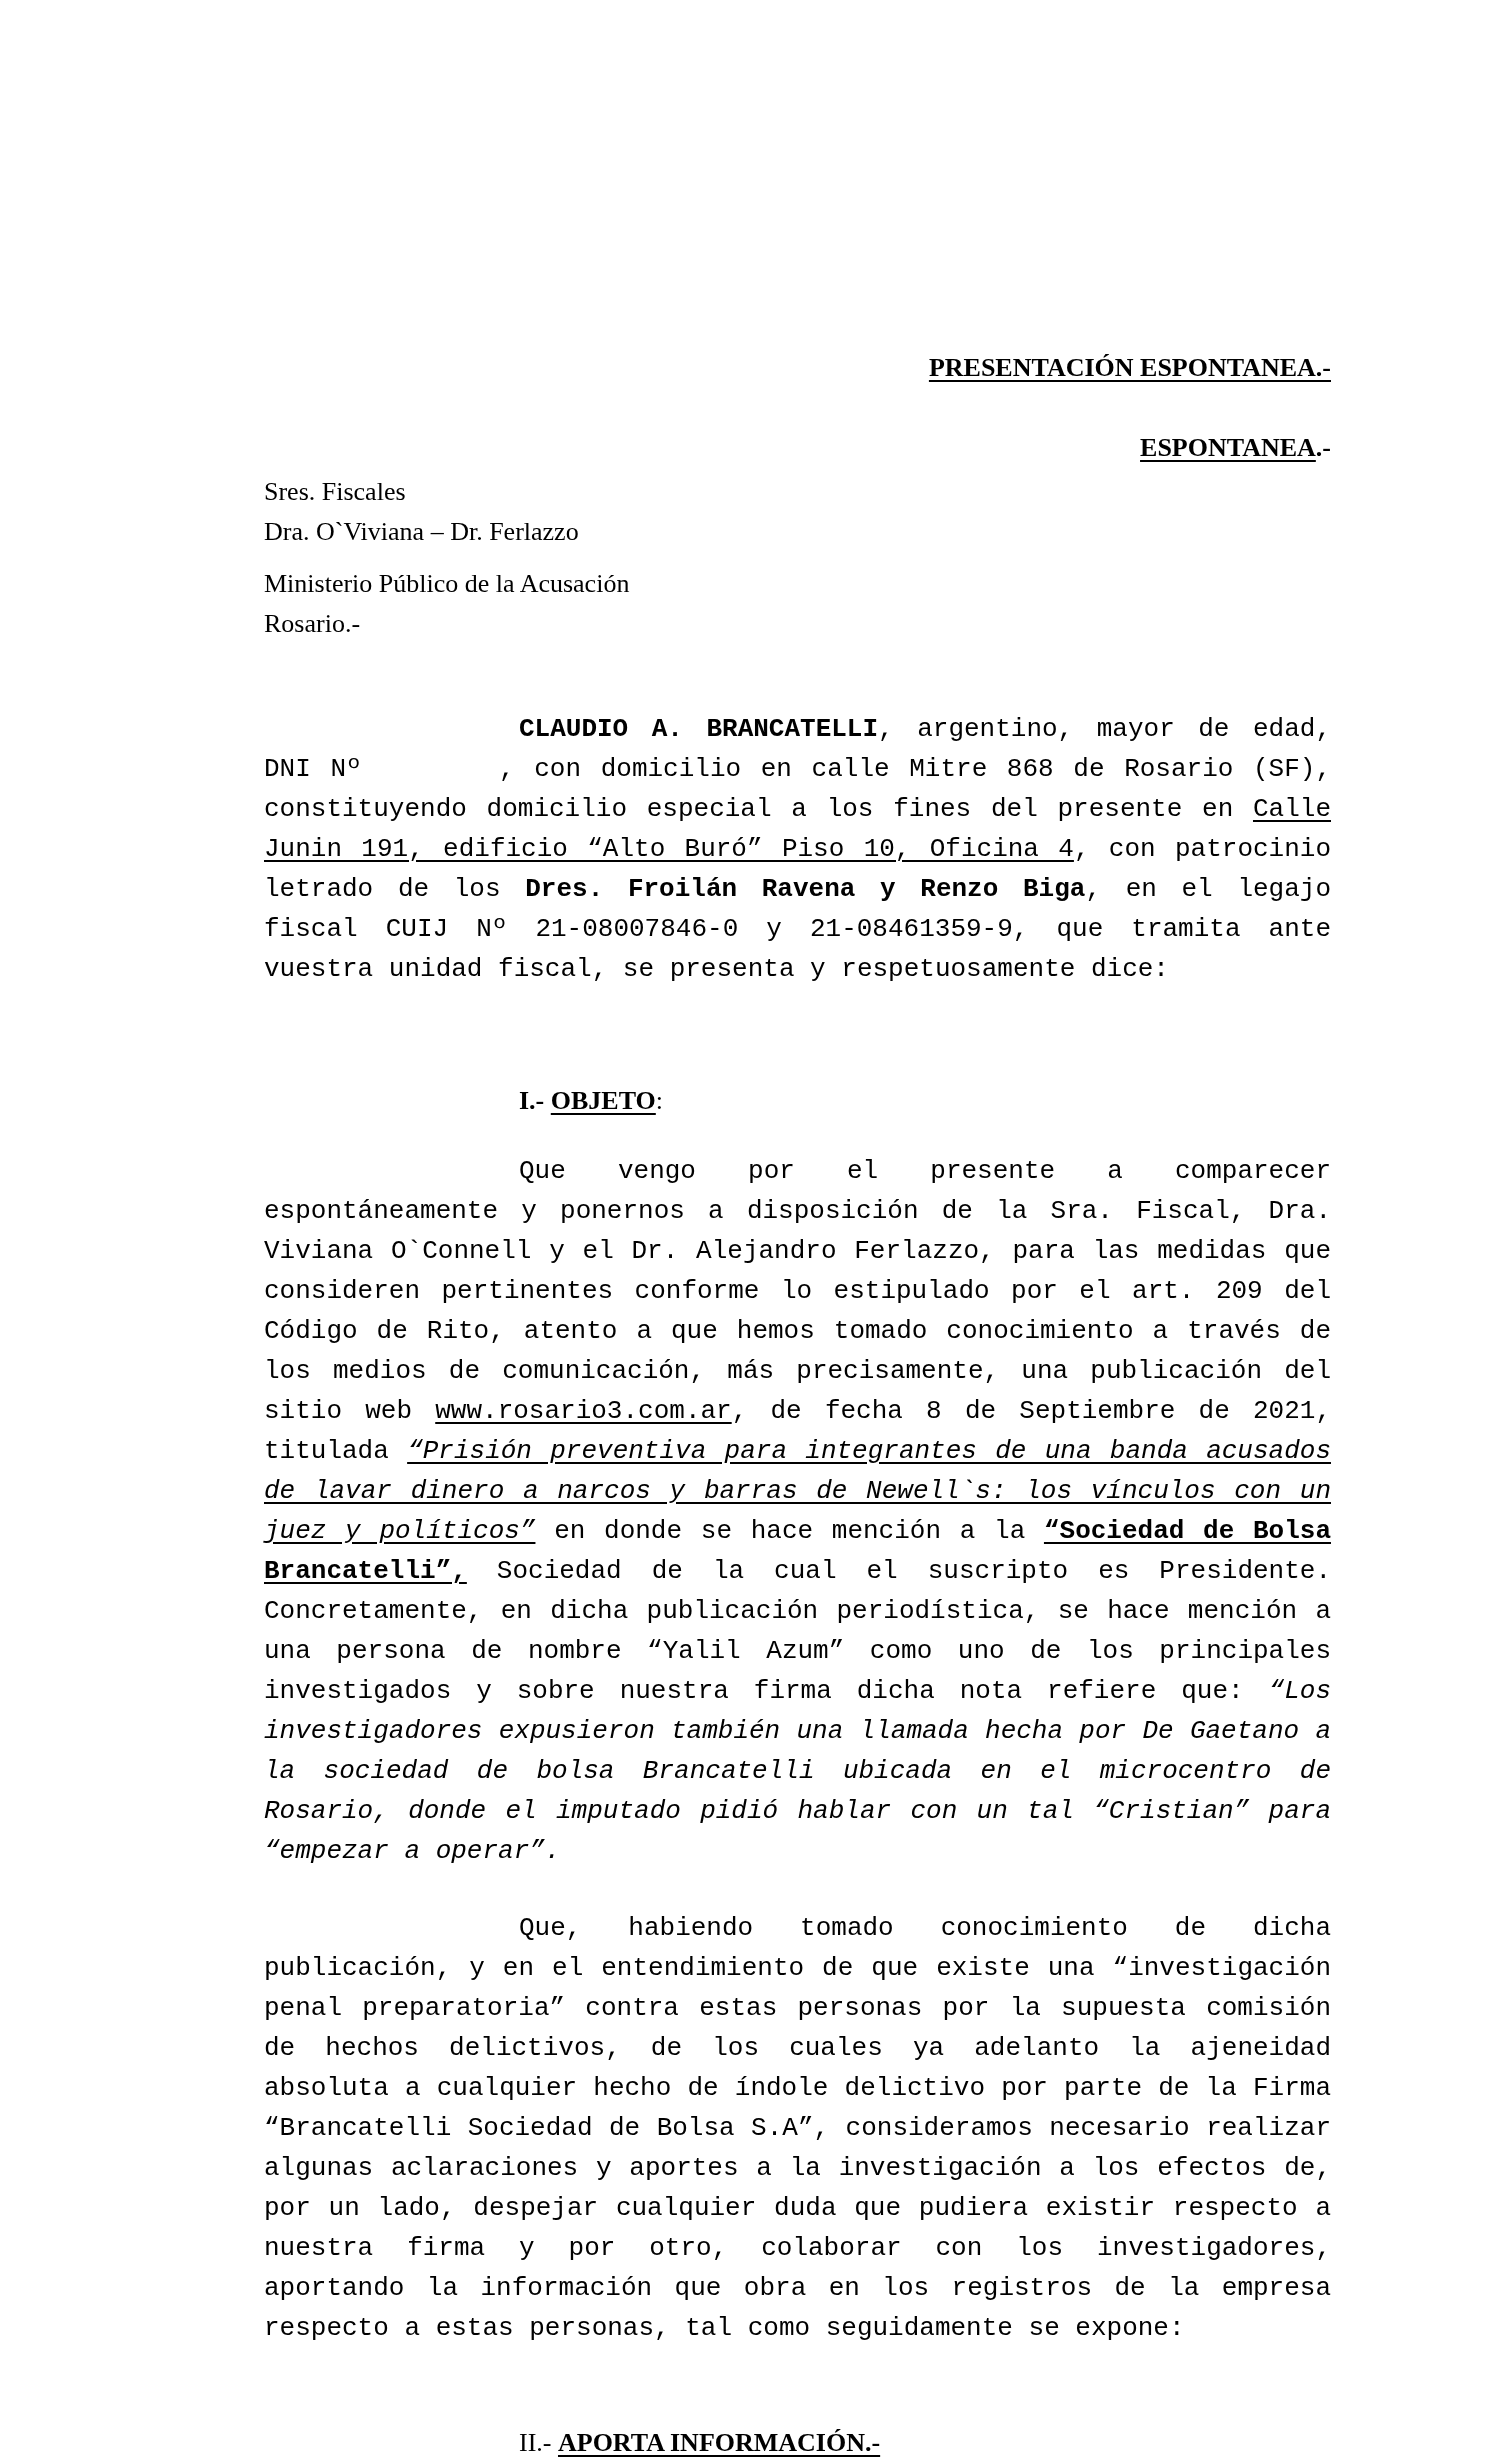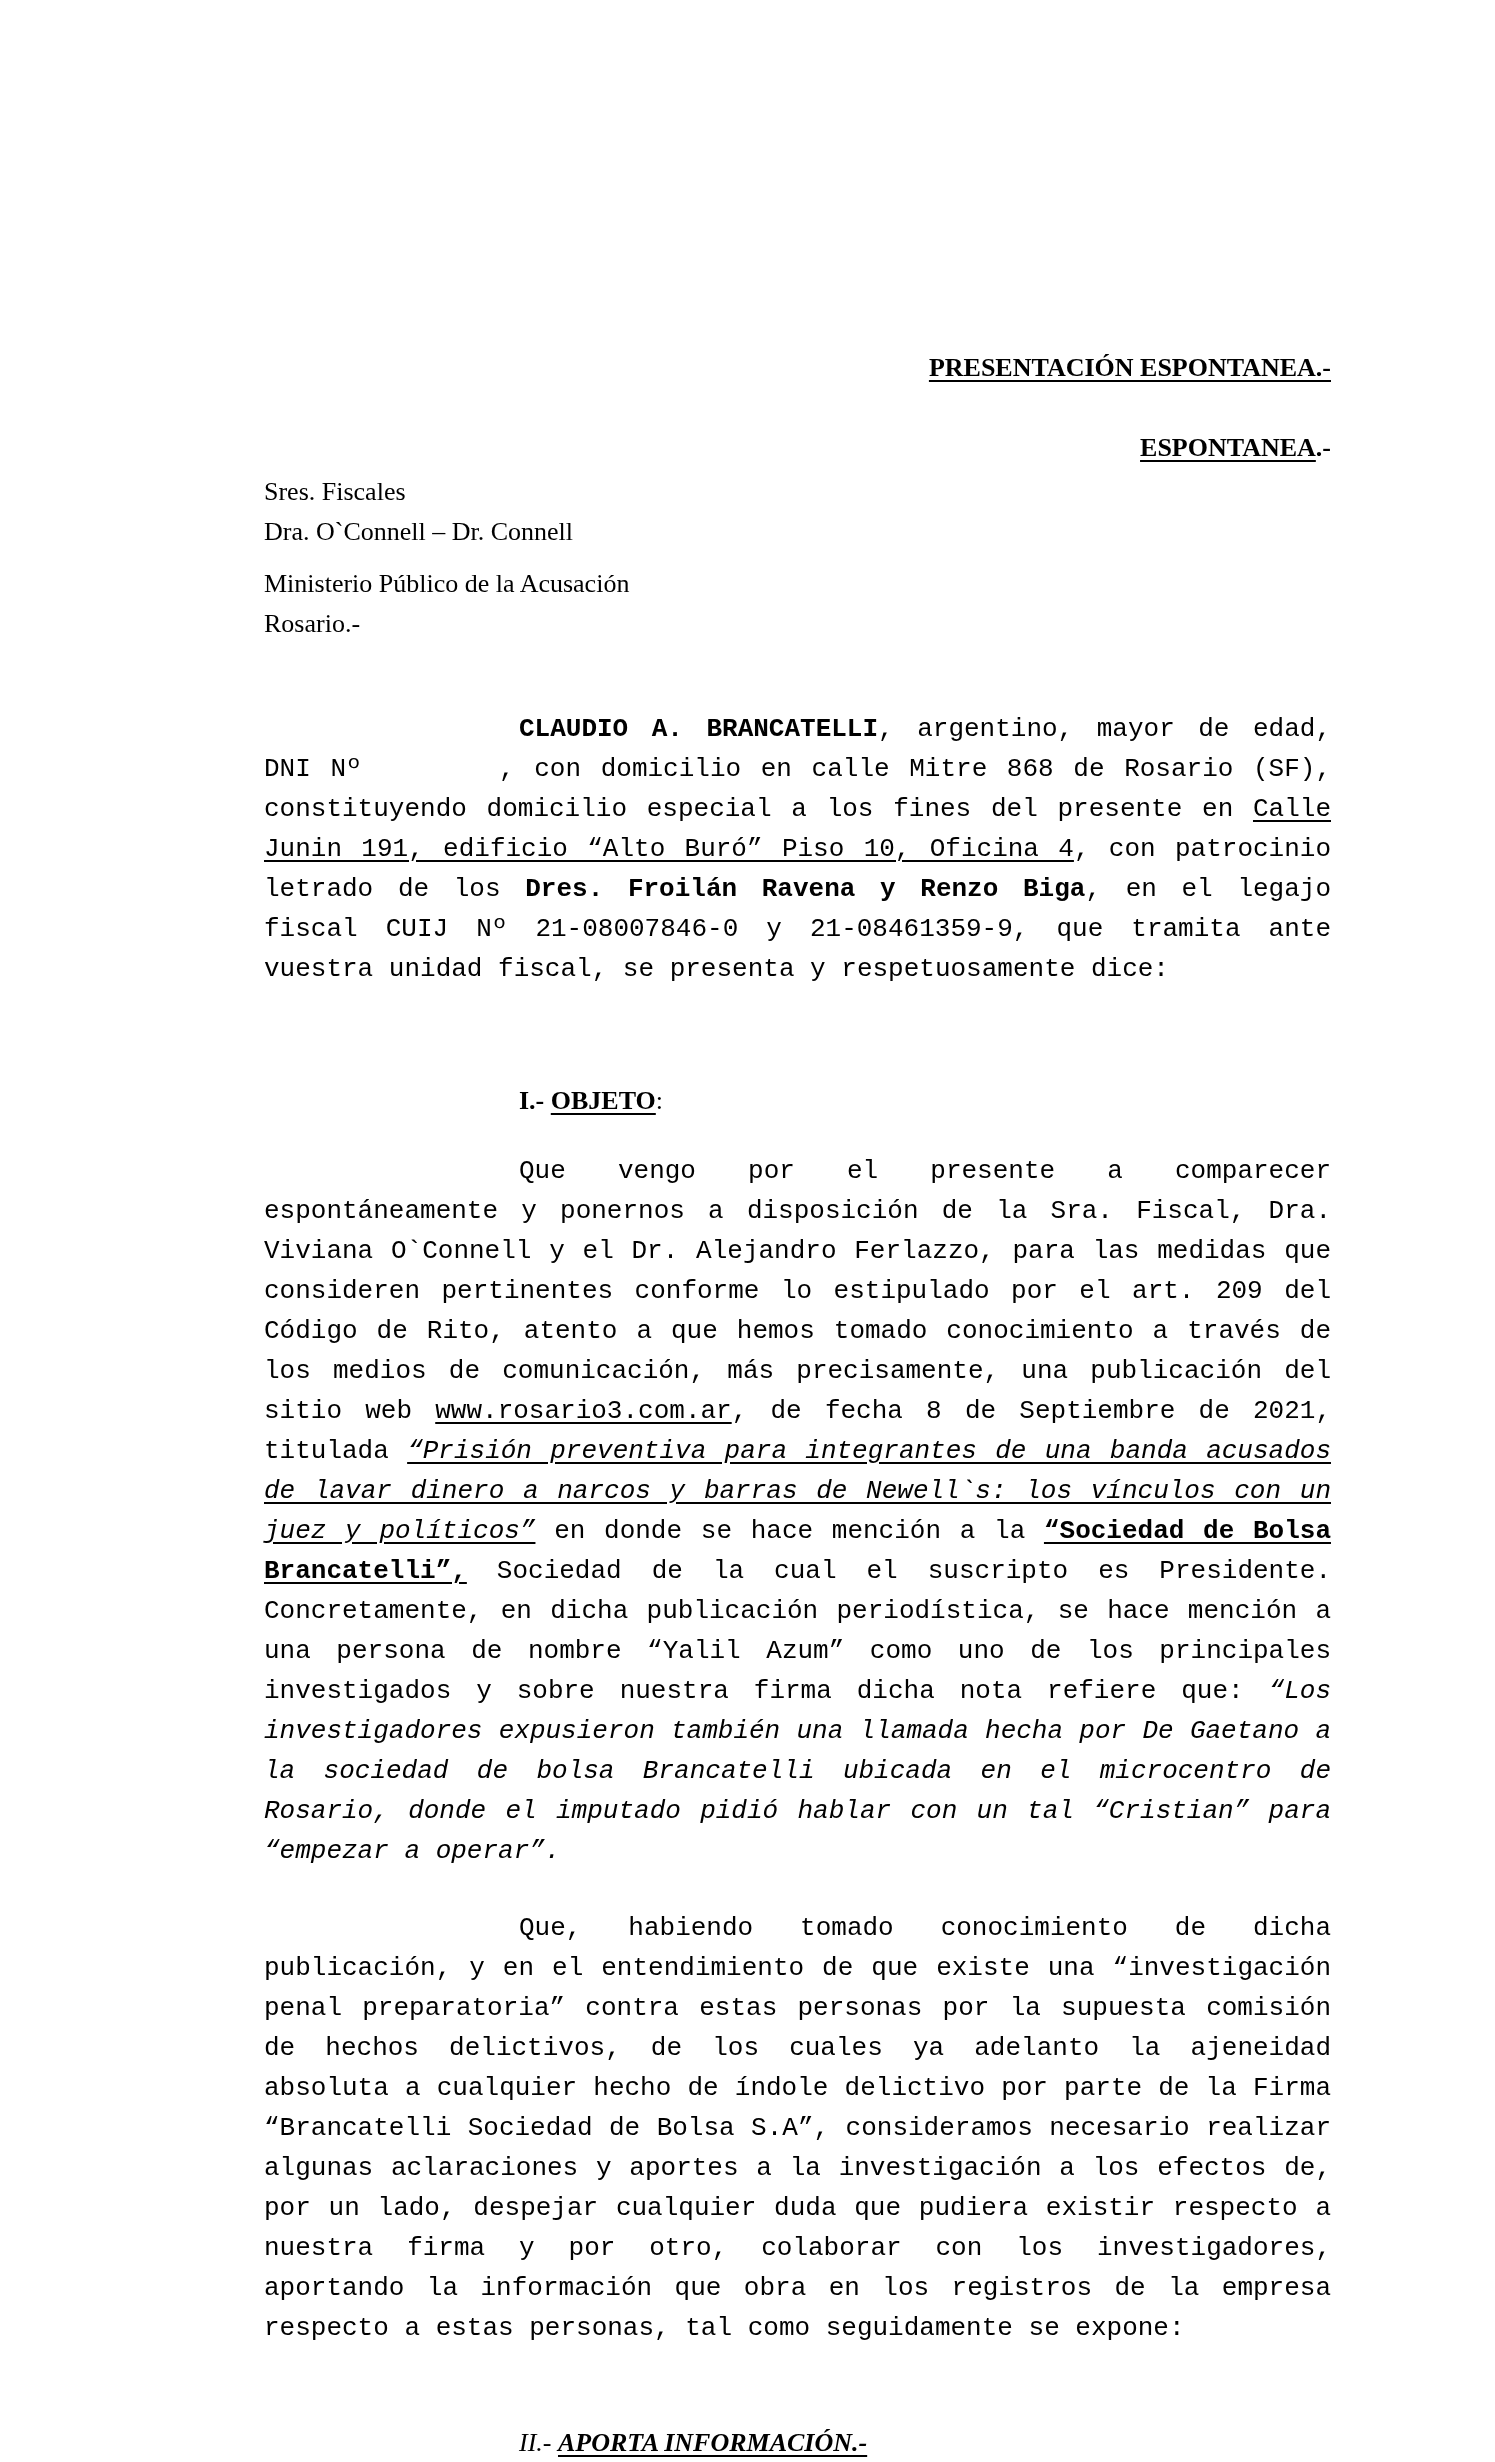--- a/index.html
+++ b/index.html
@@ -39,30 +39,30 @@
   .b0  { margin-top: 348px; }
   .b1  { margin-top: 40px;  }
   .b2  { margin-top: 4px; }
   .b3  { margin-top: 0; }
   .b4  { margin-top: 12px; }
   .b5  { margin-top: 0; }
   .b6  { margin-top: 65px;  }
   .b7  { margin-top: 92px; }
   .b8  { margin-top: 30px;  }
   .b9  { margin-top: 37px;  }
-  .b10 { margin-top: 75px; font-style: italic; }
+  .b10 { margin-top: 75px; }
 </style>
 </head>
 <body style="background: rgb(255, 255, 255);">
 
 <div id="doc" style="color: rgb(0, 0, 0);">
     <div class="block title b0"><span style="font-weight: bold; text-decoration: underline;">PRESENTACIÓN ESPONTANEA.-</span></div>
     <div class="block title b1"><span style="font-weight: bold; text-decoration: underline;">ESPONTANEA</span><span style="font-weight: bold;">.-</span></div>
     <div class="block address b2"><span>Sres. Fiscales</span></div>
-    <div class="block address b3"><span>Dra. O`Connell – Dr. Connell</span></div>
+    <div class="block address b3"><span>Dra. O`Viviana – Dr. Ferlazzo</span></div>
     <div class="block address b4"><span>Ministerio Público de la Acusación</span></div>
     <div class="block address b5"><span>Rosario.-</span></div>
     <div class="block paragraph b6"><span style="font-weight: bold;">CLAUDIO A. BRANCATELLI</span><span>, argentino, mayor de edad, DNI Nº&nbsp;&nbsp;&nbsp;&nbsp;&nbsp;&nbsp;&nbsp;, con domicilio en calle Mitre 868 de Rosario (SF), constituyendo domicilio especial a los fines del presente en </span><span style="text-decoration: underline;">Calle Junin 191, edificio “Alto Buró” Piso 10, Oficina 4</span><span>, con patrocinio letrado de los </span><span style="font-weight: bold;">Dres. Froilán Ravena y Renzo Biga</span><span>, en el legajo fiscal CUIJ Nº 21-08007846-0 y 21-08461359-9, que tramita ante vuestra unidad fiscal, se presenta y respetuosamente dice:</span></div>
     <div class="block heading b7"><span style="font-weight: bold;">I.- </span><span style="font-weight: bold; text-decoration: underline;">OBJETO</span><span>:</span></div>
     <div class="block paragraph b8"><span>Que vengo por el presente a comparecer espontáneamente y ponernos a disposición de la Sra. Fiscal, Dra. Viviana O`Connell y el Dr. Alejandro Ferlazzo, para las medidas que consideren pertinentes conforme lo estipulado por el art. 209  del Código de Rito, atento a que hemos tomado conocimiento a través de los medios de comunicación, más precisamente, una publicación del sitio web </span><span style="text-decoration: underline;">www.rosario3.com.ar</span><span>, de fecha 8 de Septiembre de 2021, titulada </span><span style="font-style: italic; text-decoration: underline;">“Prisión preventiva para integrantes de una banda acusados de lavar dinero a narcos y barras de Newell`s: los vínculos con un juez y políticos”</span><span> en donde se hace mención a la </span><span style="font-weight: bold; text-decoration: underline;">“Sociedad de Bolsa Brancatelli”,</span><span> Sociedad de la cual el suscripto es Presidente. Concretamente, en dicha publicación periodística, se hace mención a una persona de nombre “Yalil Azum” como uno de los principales investigados y sobre nuestra firma dicha nota refiere que: </span><span style="font-style: italic;">“Los investigadores expusieron también una llamada hecha por De Gaetano a la sociedad de bolsa Brancatelli ubicada en el microcentro de Rosario, donde el imputado pidió hablar con un tal “Cristian” para “empezar a operar”.</span></div>
     <div class="block paragraph b9"><span>Que, habiendo tomado conocimiento de dicha publicación,  y en el entendimiento de que existe una “investigación penal preparatoria” contra estas personas por la supuesta comisión de hechos delictivos, de los cuales ya adelanto la ajeneidad absoluta a cualquier hecho de índole delictivo por parte de la Firma “Brancatelli Sociedad de Bolsa S.A”, consideramos necesario realizar algunas aclaraciones y aportes a la investigación a los efectos de, por un lado, despejar cualquier duda que pudiera existir respecto a nuestra firma y por otro, colaborar con los investigadores, aportando la información que obra en los registros de la empresa respecto a estas personas, tal como seguidamente se expone:</span></div>
     <div class="block heading b10"><span>II.- </span><span style="font-weight: bold; text-decoration: underline;">APORTA INFORMACIÓN.-</span></div>
   </div>
 
 

